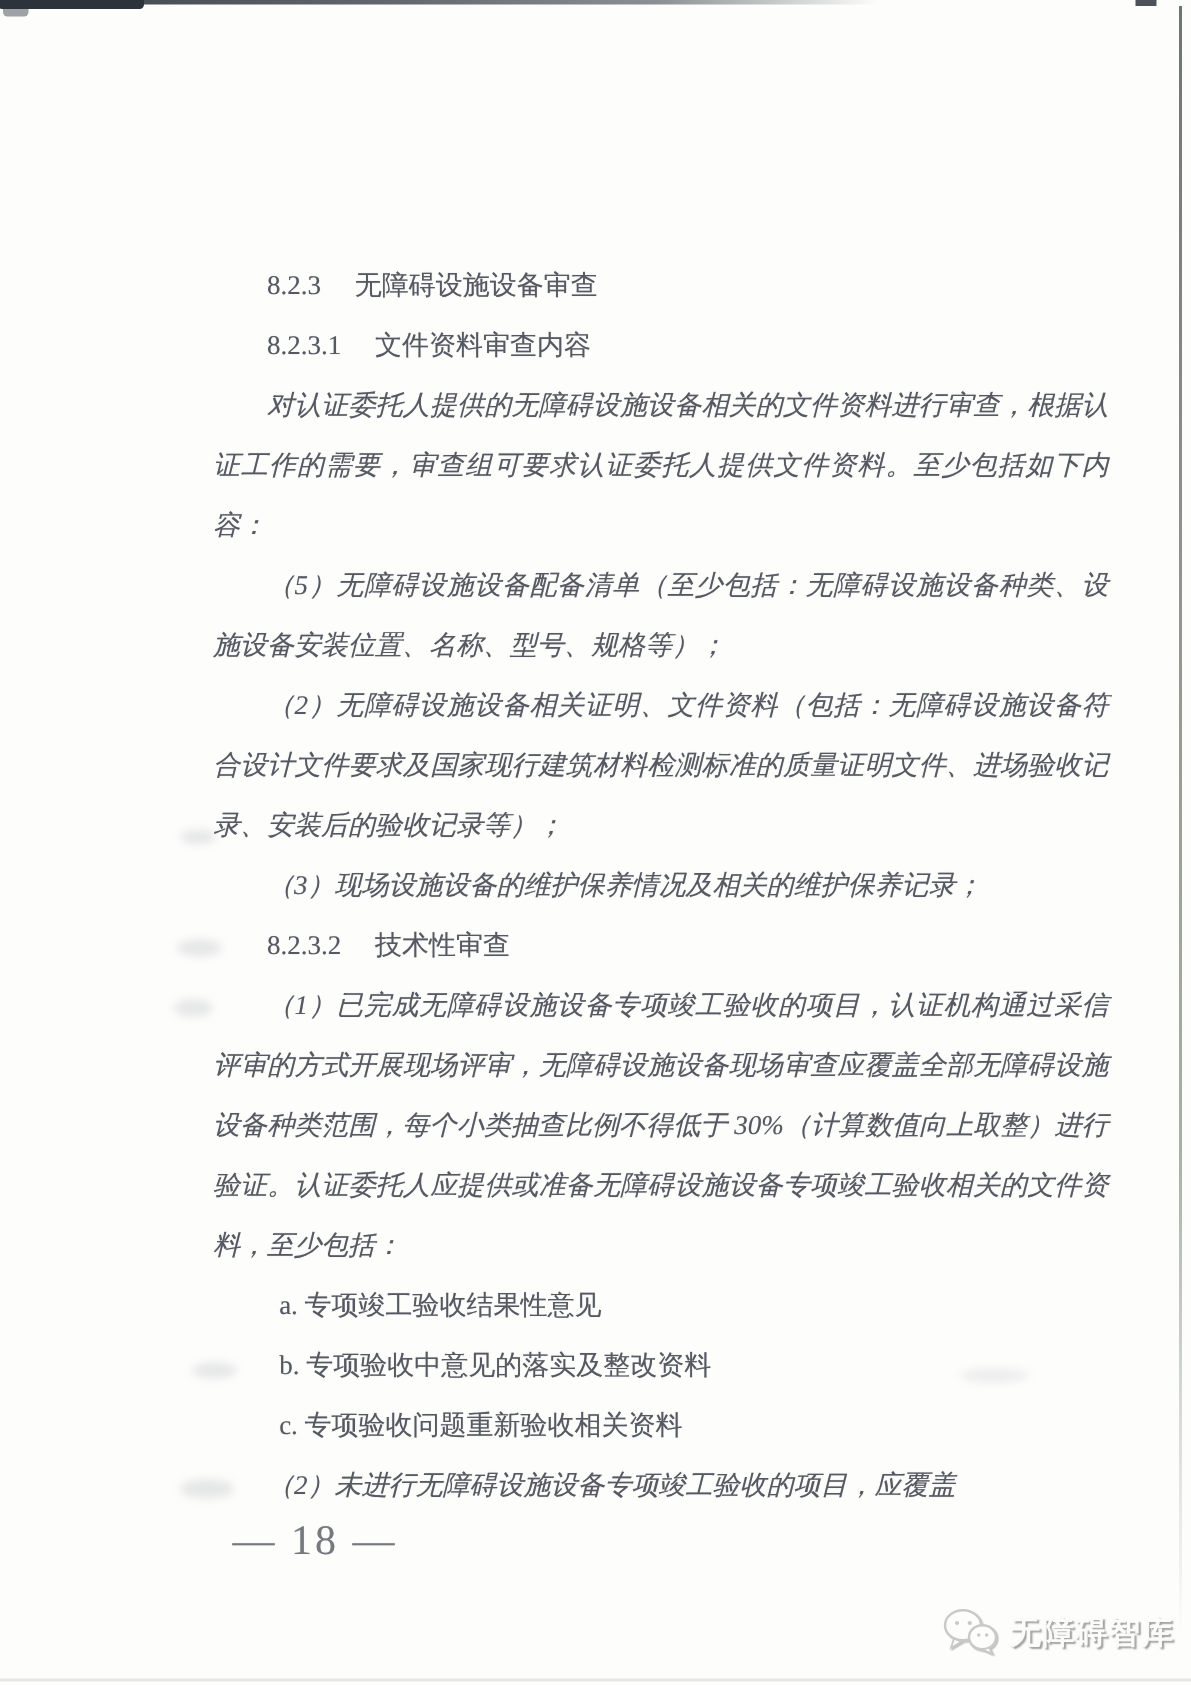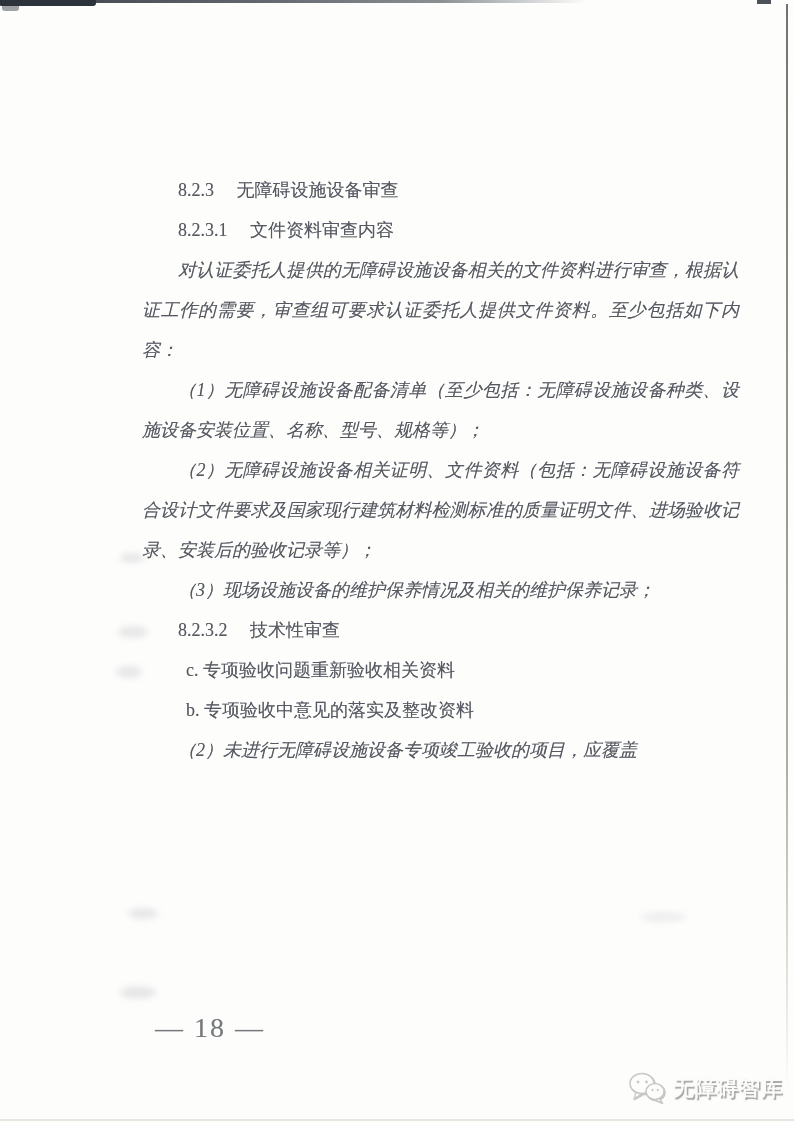--- a/index.html
+++ b/index.html
@@ -86,26 +86,28 @@
 <div class="smudge sm2"></div>
 <div class="smudge sm3"></div>
 <div class="smudge sm4"></div>
 <div class="smudge sm5"></div>
 <div class="smudge sm6"></div>
 
 <div class="content">
     <div class="block heading">8.2.3 　无障碍设施设备审查</div>
     <div class="block heading">8.2.3.1 　文件资料审查内容</div>
     <div class="block paragraph">对认证委托人提供的无障碍设施设备相关的文件资料进行审查，根据认证工作的需要，审查组可要求认证委托人提供文件资料。至少包括如下内容：</div>
-    <div class="block paragraph">（1）无障碍设施设备配备清单（至少包括：无障碍设施设备种类、设施设备安装位置、名称、型号、规格等）；</div>
+    <div class="block paragraph">（5）无障碍设施设备配备清单（至少包括：无障碍设施设备种类、设施设备安装位置、名称、型号、规格等）；</div>
     <div class="block paragraph">（2）无障碍设施设备相关证明、文件资料（包括：无障碍设施设备符合设计文件要求及国家现行建筑材料检测标准的质量证明文件、进场验收记录、安装后的验收记录等）；</div>
     <div class="block paragraph">（3）现场设施设备的维护保养情况及相关的维护保养记录；</div>
     <div class="block heading">8.2.3.2 　技术性审查</div>
+    <div class="block paragraph">（1）已完成无障碍设施设备专项竣工验收的项目，认证机构通过采信评审的方式开展现场评审，无障碍设施设备现场审查应覆盖全部无障碍设施设备种类范围，每个小类抽查比例不得低于 30%（计算数值向上取整）进行验证。认证委托人应提供或准备无障碍设施设备专项竣工验收相关的文件资料，至少包括：</div>
+    <div class="block subitem">a. 专项竣工验收结果性意见</div>
+    <div class="block subitem">b. 专项验收中意见的落实及整改资料</div>
     <div class="block subitem">c. 专项验收问题重新验收相关资料</div>
-    <div class="block subitem">b. 专项验收中意见的落实及整改资料</div>
     <div class="block paragraph">（2）未进行无障碍设施设备专项竣工验收的项目，应覆盖</div>
   </div>
 
 <div class="page-number">— 18 —</div>
 
 <div class="watermark">
   <svg width="38" height="31" viewBox="0 0 38 31">
     <g fill="#fdfdfc" stroke="#c9c9c5" stroke-width="1.6">
       <ellipse cx="14" cy="11.5" rx="12" ry="10"></ellipse>
       <path d="M8 20.5 L6 26.5 L13 22.5 Z" stroke-width="1.2"></path>

